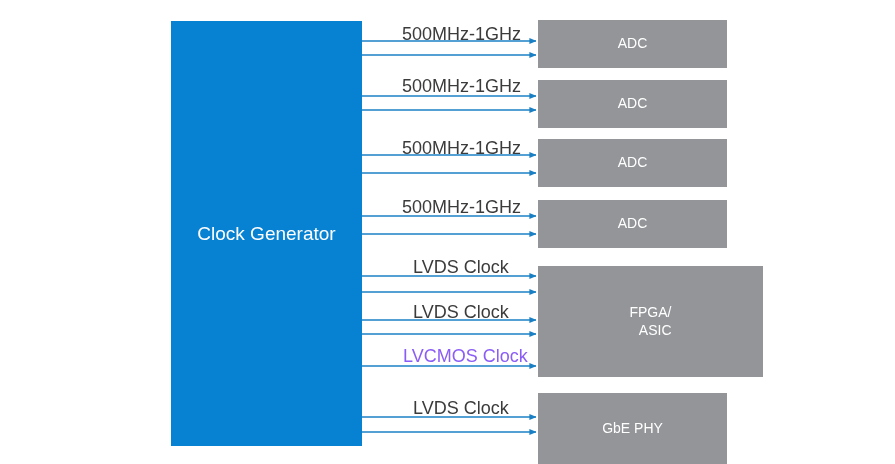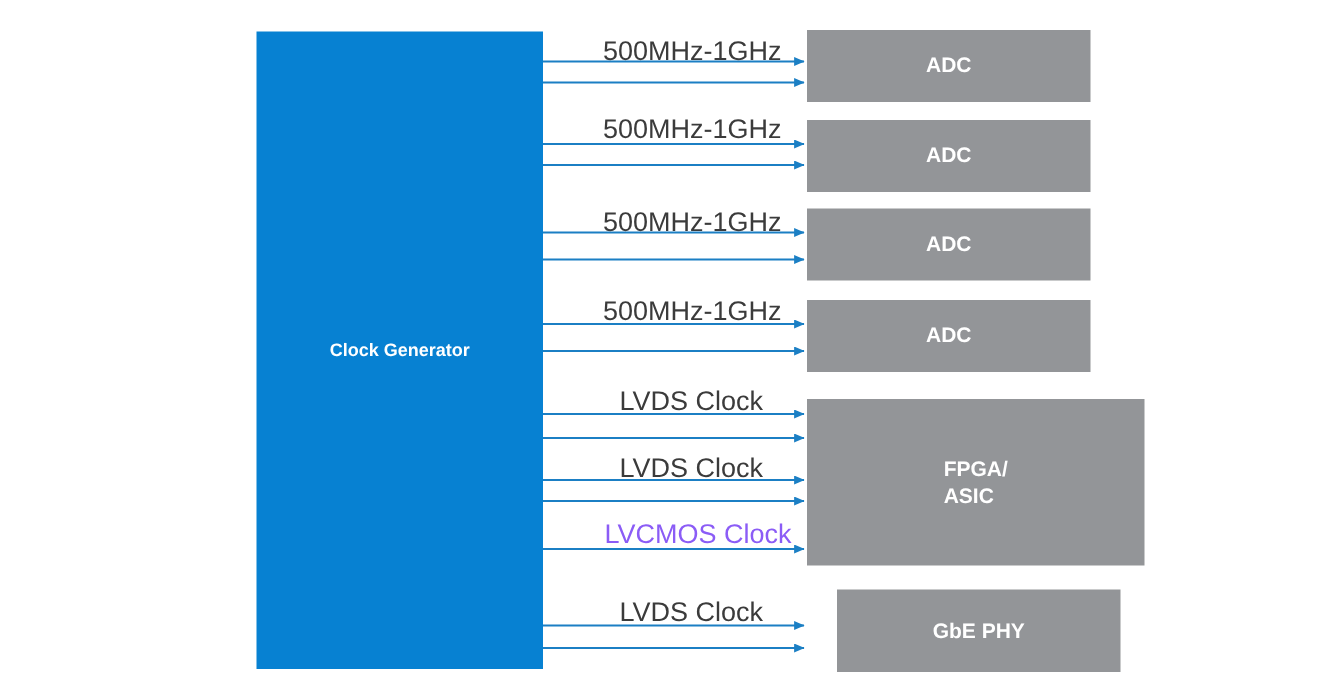--- a/index.html
+++ b/index.html
@@ -17,27 +17,26 @@
     background: #ffffff;
     overflow: hidden;
   }
   .block {
     position: absolute;
     display: flex;
     align-items: center;
     justify-content: center;
     box-sizing: border-box;
     color: #ffffff;
-    text-align: left;
+    text-align: right;
     line-height: 1.25;
-    font-weight: bold;
   }
   .block.clockgen {
     background: #0781D2;
-    font-size: 12px;
+    font-size: 19px;
   }
   .block.gray {
     background: #939598;
     font-size: 14px;
   }
   .wire-label {
     position: absolute;
     font-size: 18px;
     color: #3b3b3b;
     white-space: nowrap;
@@ -93,21 +92,21 @@
       </div>
       <div class="block gray" style="left: 538px; top: 139px; width: 189px; height: 48px; background: rgb(147, 149, 152); color: rgb(255, 255, 255);">
         <span>ADC</span>
       </div>
       <div class="block gray" style="left: 538px; top: 200px; width: 189px; height: 48px; background: rgb(147, 149, 152); color: rgb(255, 255, 255);">
         <span>ADC</span>
       </div>
       <div class="block gray" style="left: 538px; top: 266px; width: 225px; height: 111px; background: rgb(147, 149, 152); color: rgb(255, 255, 255);">
         <span>FPGA/<br>ASIC</span>
       </div>
-      <div class="block gray" style="left: 558px; top: 393px; width: 189px; height: 55px; background: rgb(147, 149, 152); color: rgb(255, 255, 255);">
+      <div class="block gray" style="left: 538px; top: 393px; width: 189px; height: 71px; background: rgb(147, 149, 152); color: rgb(255, 255, 255);">
         <span>GbE PHY</span>
       </div>
     </div>
   <div id="labels-layer">
       <div class="wire-label" style="left: 402px; top: 24px; color: rgb(59, 59, 59);">500MHz-1GHz</div>
       <div class="wire-label" style="left: 402px; top: 76px; color: rgb(59, 59, 59);">500MHz-1GHz</div>
       <div class="wire-label" style="left: 402px; top: 138px; color: rgb(59, 59, 59);">500MHz-1GHz</div>
       <div class="wire-label" style="left: 402px; top: 197px; color: rgb(59, 59, 59);">500MHz-1GHz</div>
       <div class="wire-label" style="left: 413px; top: 257px; color: rgb(59, 59, 59);">LVDS Clock</div>
       <div class="wire-label" style="left: 413px; top: 302px; color: rgb(59, 59, 59);">LVDS Clock</div>

